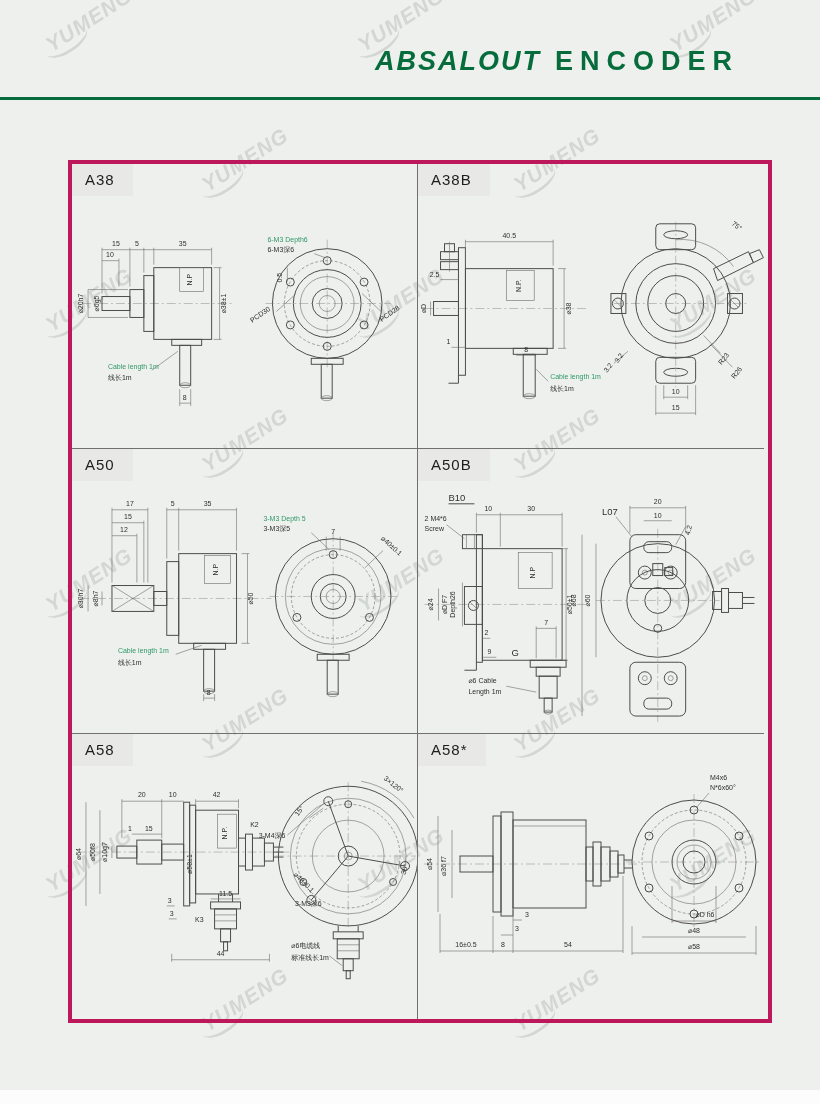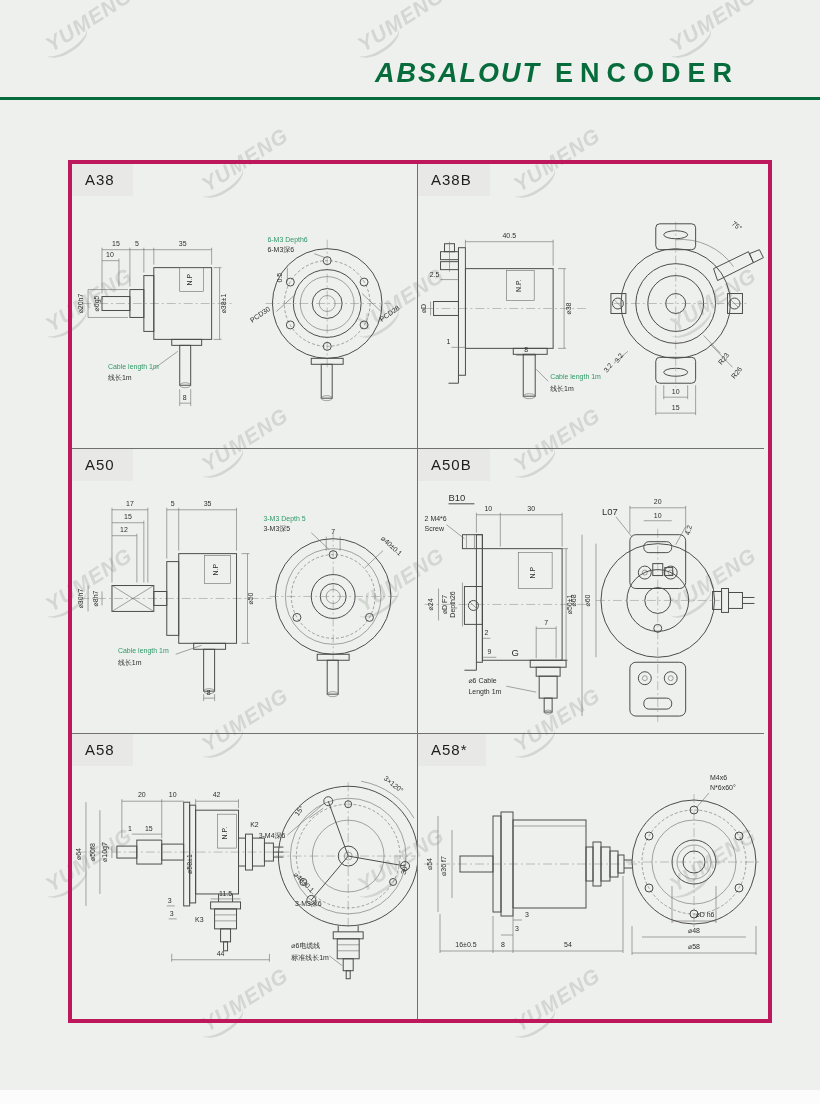--- a/index.html
+++ b/index.html
@@ -3,21 +3,21 @@
 <meta charset="utf-8">
 <style>
   html,body{margin:0;padding:0}
   body{width:820px;height:1104px;position:relative;overflow:hidden;background:#eef0ed;
        font-family:"Liberation Sans",sans-serif}
   .wm-layer{position:absolute;inset:0;z-index:0;overflow:hidden}
   .wm{position:absolute;transform:rotate(-33deg);color:#c7cdc7;opacity:.7;
       font-weight:bold;font-style:italic;font-size:21px;letter-spacing:1px;white-space:nowrap}
   .wm .swoosh{position:absolute;left:-6px;top:6px;width:48px;height:20px;
       border-bottom:3px solid currentColor;border-radius:50%}
-  .header{position:absolute;left:0;top:16px;width:803px;height:100px;z-index:2}
+  .header{position:absolute;left:0;top:4px;width:803px;height:100px;z-index:2}
   .header h1{position:absolute;right:64px;top:42px;margin:0;font-size:27px;color:#076c3c;white-space:nowrap}
   .header h1 em{font-style:italic;font-weight:800;letter-spacing:2px;margin-right:14px}
   .header h1 .t2{font-style:normal;font-weight:800;letter-spacing:7px}
   .rule{position:absolute;left:0;top:97px;width:820px;height:3px;background:#076c3c;z-index:2}
   .grid{position:absolute;left:68px;top:160px;width:696px;display:grid;
         grid-template-columns:346px 346px;grid-auto-rows:285px;
         border:4px solid #be185d;box-sizing:content-box;z-index:1}
   .panel{position:relative;border-right:1px solid #707070;border-bottom:1px solid #707070;box-sizing:border-box}
   .panel:nth-child(2n){border-right:none}
   .panel:nth-child(n+5){border-bottom:none}

